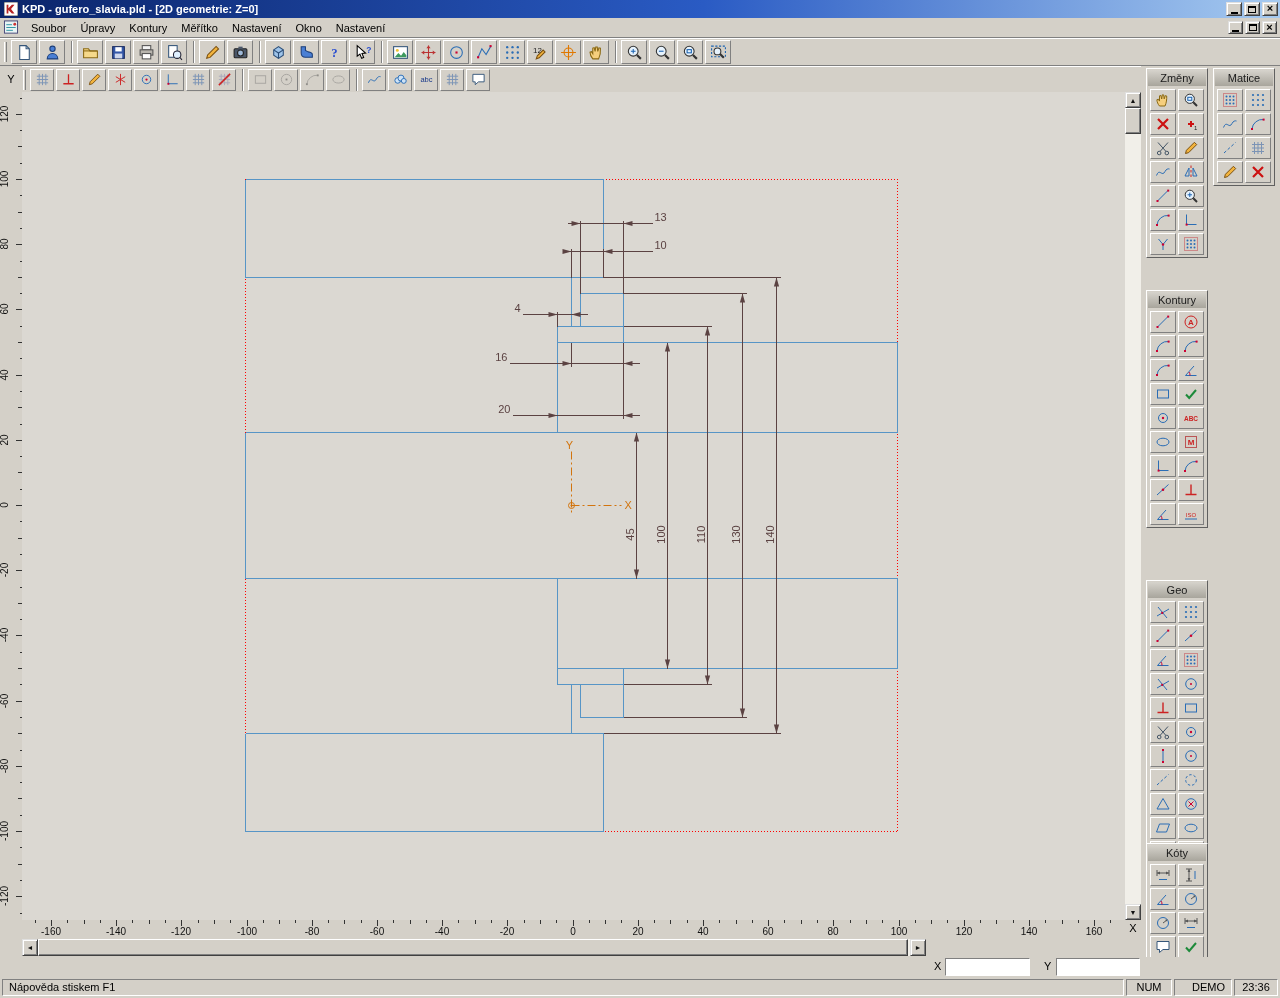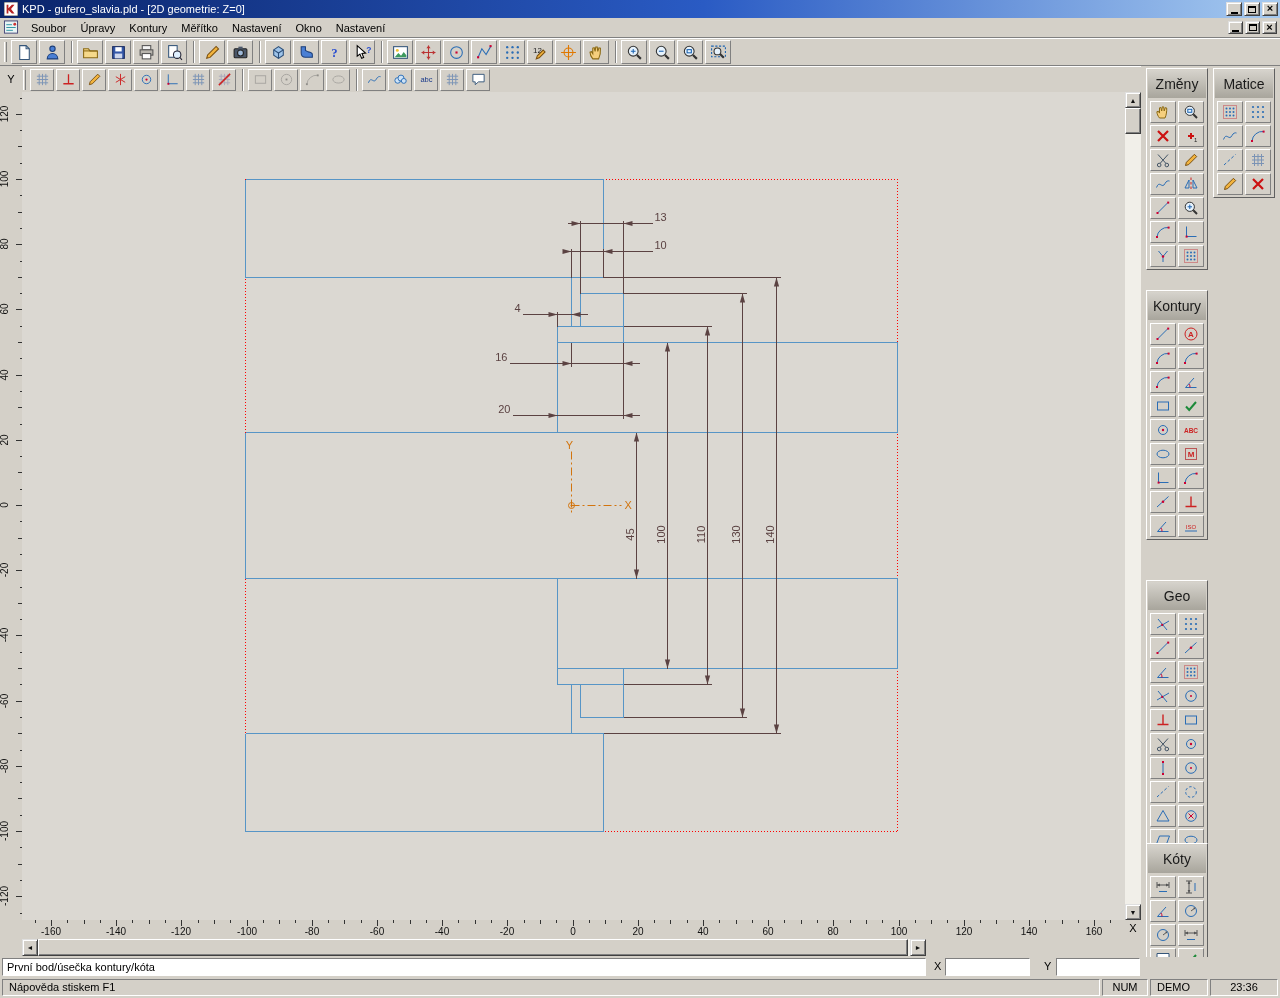--- a/index.html
+++ b/index.html
@@ -6,21 +6,21 @@
   html,body{width:1280px;height:998px;overflow:hidden}
   body{font-family:"Liberation Sans",sans-serif;font-size:11px;background:#d4d0c8;position:relative;color:#000}
   button{font-family:inherit;cursor:default}
   .raised2{background:#d4d0c8;border:1px solid;border-color:#dfdfdf #404040 #404040 #dfdfdf;box-shadow:inset 1px 1px 0 #fff,inset -1px -1px 0 #808080}
 
   
   #titlebar{position:absolute;left:0;top:0;width:1280px;height:18px;
     background:linear-gradient(90deg,#0a246a 0%,#2a5bc4 55%,#a6caf0 100%);
     display:flex;align-items:center;padding:0 2px;color:#fff}
   #app-icon{width:14px;height:14px;margin:0 4px 0 2px;flex:none}
-  #title-text{font-weight:normal;white-space:nowrap;font-size:11px}
+  #title-text{font-weight:bold;white-space:nowrap;font-size:11px}
   .cap-btns{margin-left:auto;display:flex;gap:2px;align-items:center}
   .cap{width:16px;height:14px;display:flex;align-items:center;justify-content:center;padding:0;color:#000;font-size:10px;line-height:1}
   .g-min{width:7px;height:2px;background:#000;margin-top:7px}
   .g-rest{width:8px;height:7px;border:1px solid #000;border-top-width:2px;background:transparent}
   .g-x{font-weight:bold;font-size:11px;margin-top:-1px}
 
   
   #menubar{position:absolute;top:18px;left:0;width:1280px;height:20px;background:#d4d0c8;
     display:flex;align-items:center;border-bottom:1px solid #808080}
   #doc-icon{width:16px;height:15px;margin:0 5px 0 3px;flex:none}
@@ -57,21 +57,21 @@
     font-size:7px;color:#111;padding:0}
   .sb-thumb{position:absolute;background:#d4d0c8;border:1px solid;border-color:#fff #404040 #404040 #fff;box-shadow:inset -1px -1px 0 #808080}
   #vs-up{top:0;left:0}#vs-down{bottom:0;left:0}
   #vs-thumb{top:16px;left:0;width:16px;height:26px}
   #hs-left{top:0;left:0;height:17px}#hs-right{top:0;right:0;height:17px}
   #hs-thumb{top:0;left:16px;width:870px;height:17px}
 
   
   #dock{position:absolute;top:66px;left:1141px;width:139px;height:911px;background:#d4d0c8;overflow:hidden}
   .panel{position:absolute;width:62px;background:#d4d0c8;border:1px solid;border-color:#fff #606060 #606060 #fff;padding:1px}
-  .panel-title{height:28px;font-size:14px;display:flex;align-items:center;justify-content:center;
+  .panel-title{height:16px;font-size:11px;display:flex;align-items:center;justify-content:center;
     background:linear-gradient(#d6d3cc,#a8a59c);color:#1a1a1a;margin-bottom:2px}
   .panel-body{display:flex;flex-wrap:wrap;justify-content:center;gap:2px;padding:1px 0}
   .p-btn{width:26px;height:22px;display:flex;align-items:center;justify-content:center;background:#d4d0c8;
     border:1px solid;border-color:#fff #808080 #808080 #fff;padding:0}
   .p-btn svg{width:16px;height:16px}
   #panel-zmeny{left:5px;top:2px}
   #panel-matice{left:72px;top:2px}
   #panel-kontury{left:5px;top:224px}
   #panel-geo{left:5px;top:514px}
   #panel-koty{left:5px;top:777px}
@@ -85,22 +85,22 @@
   .coord-input{position:absolute;top:1px;height:18px;background:#fff;border:1px solid;
     border-color:#808080 #fff #fff #808080;font-size:11px;padding:0 3px}
   #x-input{left:945px;width:85px}
   #y-input{left:1056px;width:84px}
 
   #statusbar{position:absolute;top:977px;left:0;width:1280px;height:21px;background:#d4d0c8;
     display:flex;align-items:center;padding:0 2px;gap:2px}
   .sb-cell{height:17px;border:1px solid;border-color:#808080 #fff #fff #808080;line-height:15px;padding:0 6px}
   #help-cell{flex:1}
   #num-cell{width:46px;text-align:center}
-  #demo-cell{width:58px;text-align:left}
-  #time-cell{width:68px;text-align:center}
+  #demo-cell{width:58px;text-align:right}
+  #time-cell{width:44px;text-align:center}
 </style>
 </head>
 <body>
 
 <svg style="position:absolute;width:0;height:0" aria-hidden="true">
   <symbol id="i-page" viewBox="0 0 16 16">
       <path fill="#fff" stroke="#35567a" d="M3.5 1.5h6l3 3v10h-9z"></path>
       <path fill="none" stroke="#35567a" d="M9.5 1.5v3h3"></path>
     </symbol>
   <symbol id="i-person" viewBox="0 0 16 16">
@@ -1295,21 +1295,20 @@
           <button class="p-btn">
             <svg>
               <use href="#i-check"></use>
             </svg>
           </button>
         </div>
     </div>
   </div>
 
   <div id="promptrow">
-    <div id="prompt">První bod/úsečka kontury/kóta</div>
     <span class="coord-label" id="xlabel">X</span>
     <input class="coord-input" id="x-input" value="" style="">
     <span class="coord-label" id="ylabel">Y</span>
     <input class="coord-input" id="y-input" value="" style="">
   </div>
 
   <div id="statusbar">
     <div class="sb-cell" id="help-cell">Nápověda stiskem F1</div>
     <div class="sb-cell" id="num-cell">NUM</div>
     <div class="sb-cell" id="demo-cell">DEMO</div>

